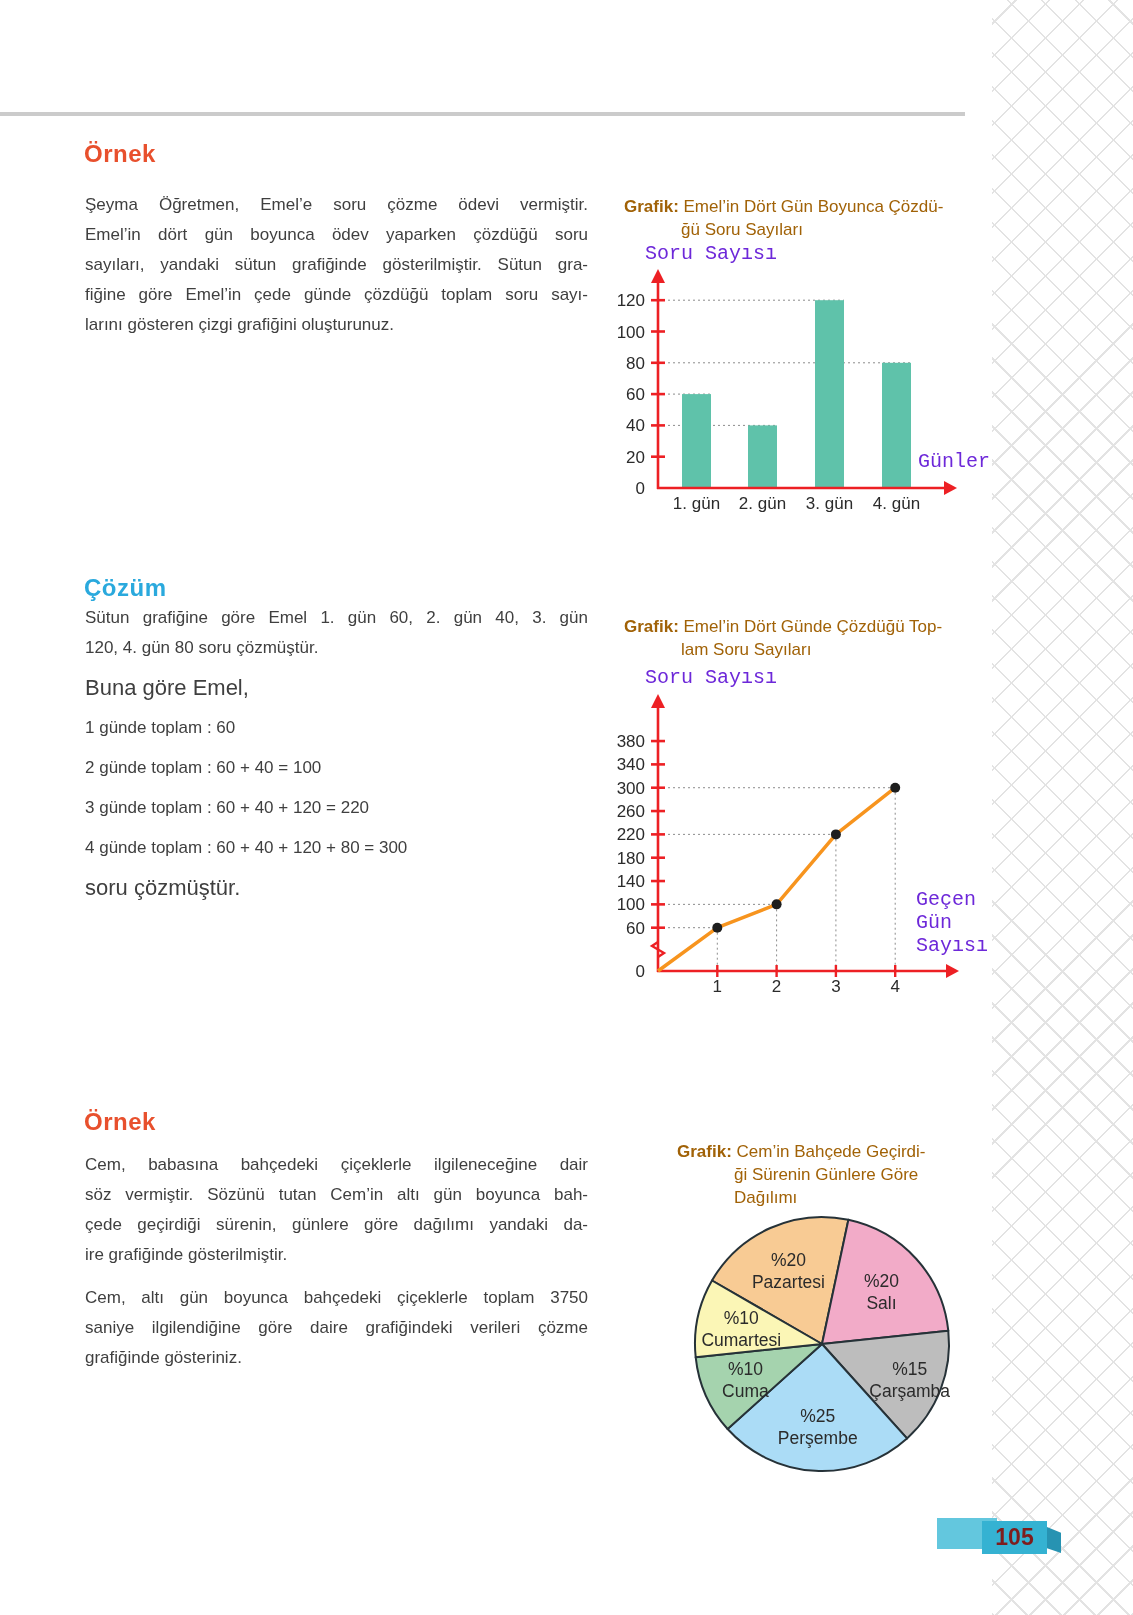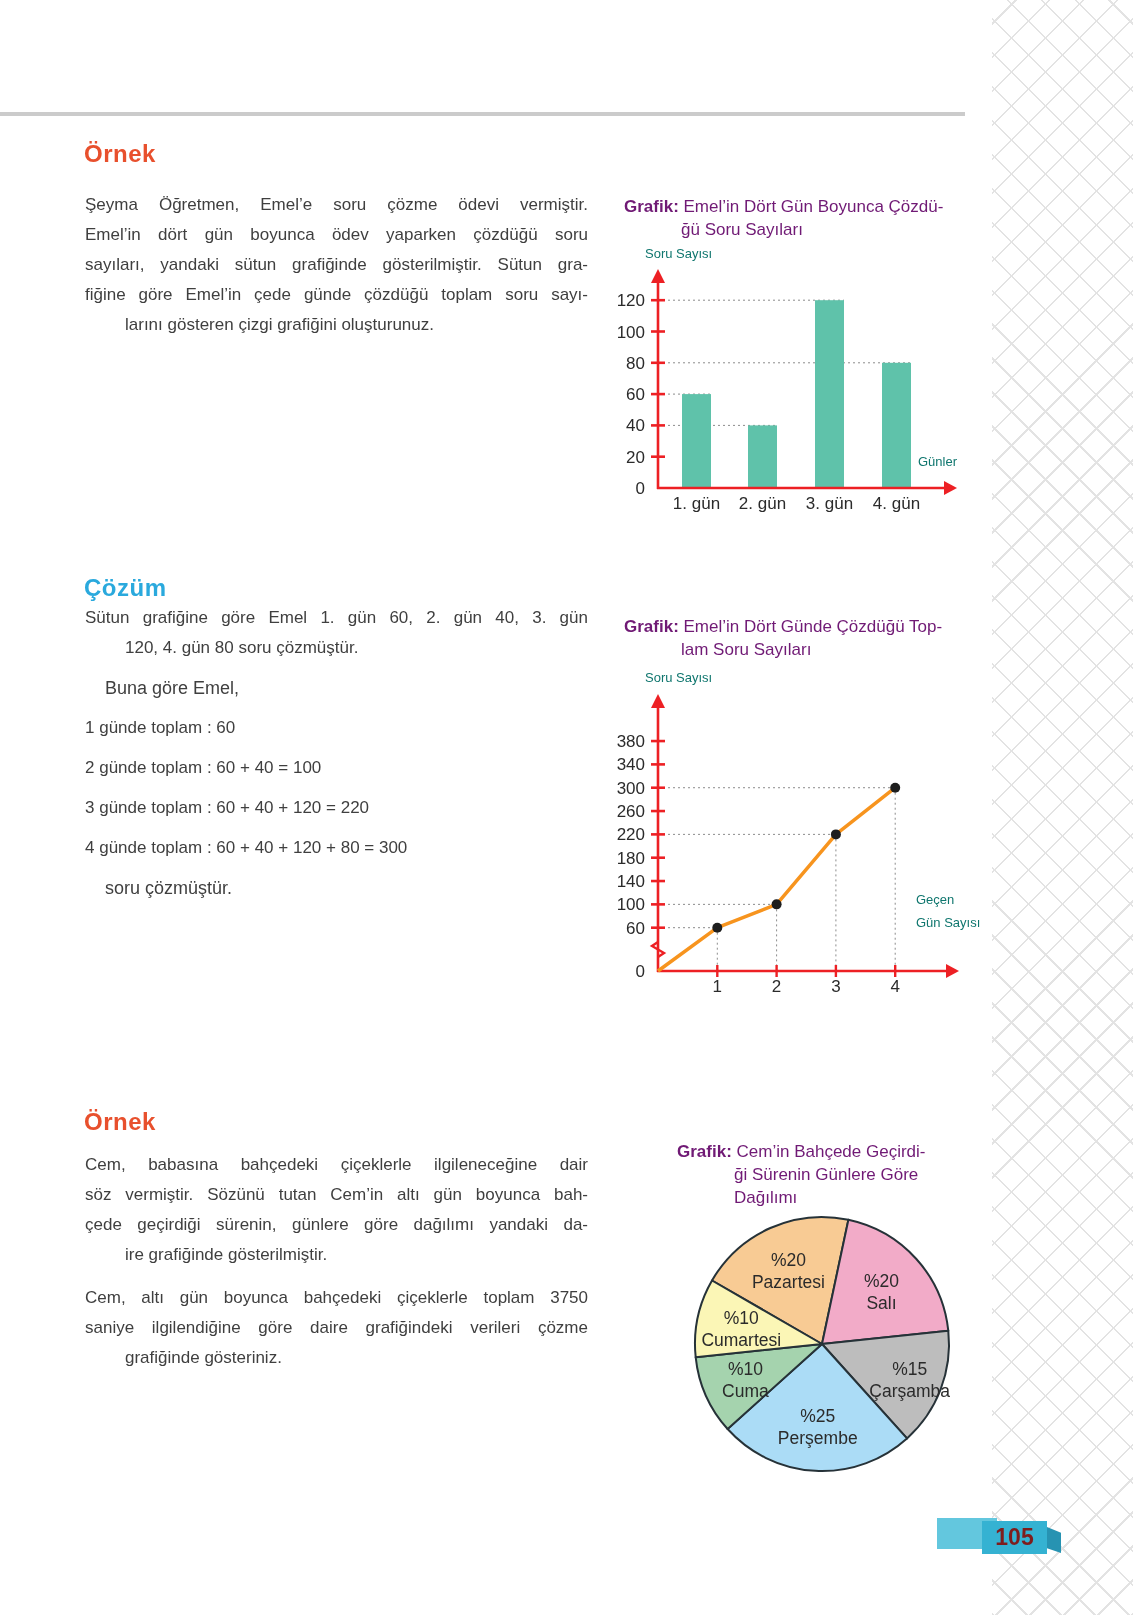--- a/index.html
+++ b/index.html
@@ -8,28 +8,28 @@
   .pattern{position:absolute;top:0;left:992px;width:141px;height:1615px;
     background-image:
       repeating-linear-gradient(45deg,#e3e3e3 0,#e3e3e3 1.6px,transparent 1.6px,transparent 24px),
       repeating-linear-gradient(-45deg,#e3e3e3 0,#e3e3e3 1.6px,transparent 1.6px,transparent 24px);}
   .rule{position:absolute;left:0;top:112px;width:965px;height:4px;background:#cbcbcb;}
   .heading{position:absolute;font-weight:bold;font-size:24px;letter-spacing:.5px;}
   .h-orange{color:#e8502d;}
   .h-blue{color:#2aa9dd;}
   .para{position:absolute;width:503px;font-size:17px;line-height:30px;}
   .para .ln{text-align:justify;text-align-last:justify;}
-  .para .ln:last-child{text-align-last:left;margin-left:40px;}
-  .plain{position:absolute;font-size:18px;line-height:30px;margin-left:20px;}
+  .para .ln:last-child{text-align-last:left;}
+  .plain{position:absolute;font-size:22px;line-height:30px;}
   .calc{position:absolute;font-size:17px;line-height:30px;}
   .calc .ln{margin-bottom:10px;}
-  .chart-title{position:absolute;font-size:17px;line-height:23px;color:#701a75;}
+  .chart-title{position:absolute;font-size:17px;line-height:23px;color:#a16207;}
   .chart-title div{white-space:nowrap;}
   .chart-title .ct-cont{padding-left:57px;}
-  .axis-name{position:absolute;font-size:13px;line-height:23px;color:#0f766e;}
+  .axis-name{position:absolute;font-size:20px;line-height:23px;color:#6d28d9;font-family:Liberation Mono, monospace;}
   .chart-svg{position:absolute;}
   .tk{font:17px "Liberation Sans",sans-serif;fill:#2b2b2b;}
   .pl{font:17.5px "Liberation Sans",sans-serif;fill:#2b2b2b;}
   .ribbon{position:absolute;left:937px;top:1515px;width:130px;height:45px;}
   .rb-tail{position:absolute;left:0;top:3px;width:60px;height:31px;background:#63c7de;}
   .rb-fold{position:absolute;left:110px;top:12px;width:14px;height:26px;background:#2793b2;
            clip-path:polygon(0 0,100% 22%,100% 100%,0 82%);}
   .rb-main{position:absolute;left:45px;top:6px;width:65px;height:33px;background:#35b2d2;
            color:#7f1d1d;font-weight:bold;font-size:23px;text-align:center;line-height:33px;}
 </style>

